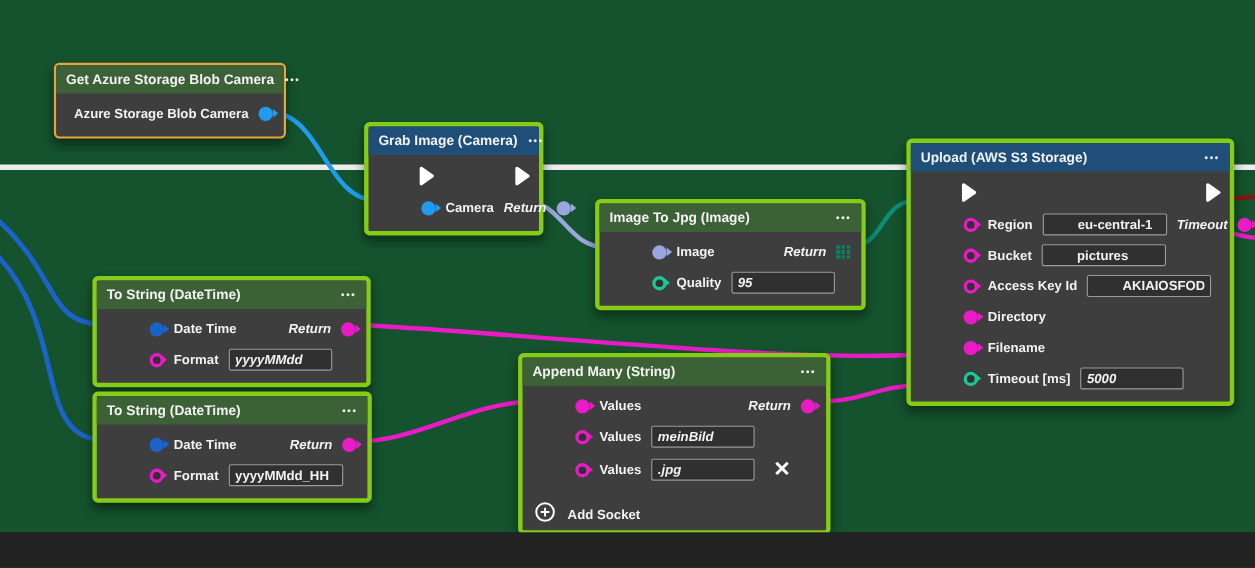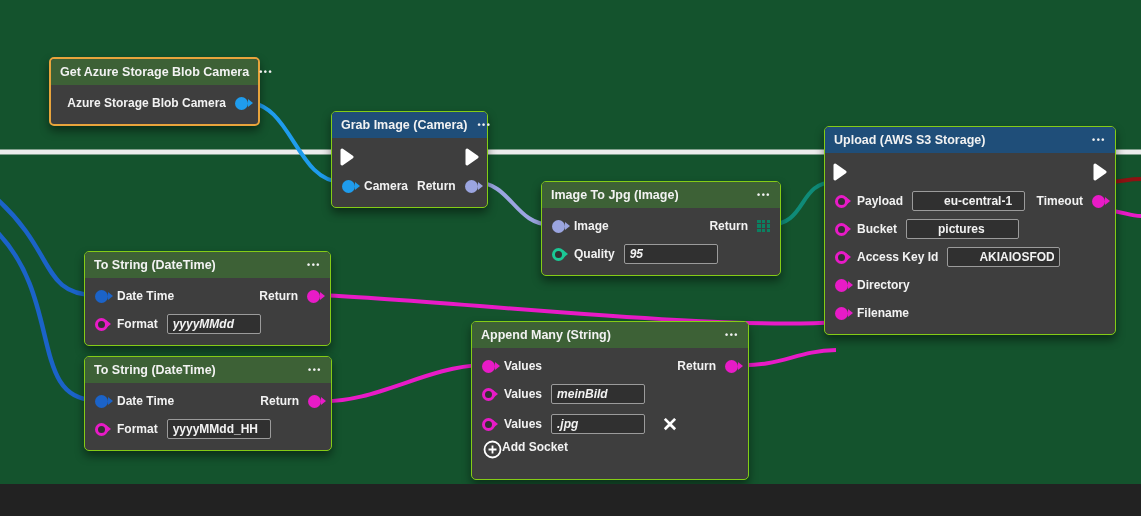--- a/index.html
+++ b/index.html
@@ -1,47 +1,47 @@
 <!DOCTYPE html>
 <html><head>
 <meta charset="utf-8">
 <style>
   html,body{margin:0;padding:0;background:#222;}
   #canvas{position:relative;width:1141px;height:484px;background:#14532d;overflow:hidden;
           font-family:"Liberation Sans",sans-serif;}
   #wires{position:absolute;left:0;top:0;z-index:1;}
-  .node{position:absolute;z-index:2;background:#3e3e3e;border:1px solid #84cc16;border-radius:5px;
+  .node{position:absolute;z-index:2;background:#3e3e3e;border:4px solid #84cc16;border-radius:5px;
         box-shadow:0 5px 10px rgba(0,0,0,.45);color:#f2f2f2;font-weight:bold;font-size:12px;}
   .node.selected{border:2px solid #e8a43c;margin:-1px 0 0 -1px;}
   .hdr{height:26px;display:flex;align-items:center;justify-content:space-between;
        padding:0 9px;border-radius:4px 4px 0 0;font-size:12.5px;white-space:nowrap;}
   .hdr-green{background:#3d6136;}
   .hdr-blue{background:#1f4e79;}
   .menu{font-size:9px;letter-spacing:1.5px;cursor:pointer;padding-left:10px;}
   .body{padding:4px 0 7px;}
-  .row{display:flex;align-items:center;height:28px;padding:0 10px;gap:9px;white-space:nowrap;}
+  .row{display:flex;align-items:center;height:28px;padding:0 10px;gap:9px;white-space:nowrap;margin-left:38px;}
   .row-exec{height:30px;justify-content:space-between;padding:0 8px;}
-  .out{margin-left:auto;display:flex;align-items:center;gap:9px;}
+  .out{margin-left:auto;display:flex;align-items:center;gap:9px;font-style:italic;}
   .end{justify-content:flex-end;}
   .pin{width:13px;height:13px;border-radius:50%;background:var(--c);position:relative;flex:none;cursor:crosshair;}
   .pin::after{content:"";position:absolute;left:13px;top:2.5px;
               border-top:4px solid transparent;border-bottom:4px solid transparent;border-left:5px solid var(--c);}
   .pin.open{width:7px;height:7px;border:3px solid var(--c);background:#313131;}
   .pin.open::after{left:8px;top:-1px;}
   .gridpin{flex:none;display:grid;grid-template-columns:repeat(3,3.5px);grid-template-rows:repeat(3,3.5px);
            gap:1.2px;cursor:crosshair;}
   .gridpin i{background:#0c8061;}
   .execpin{flex:none;cursor:crosshair;line-height:0;}
   .field{background:#303030;border:1px solid #9b9b9b;border-radius:2px;color:#f2f2f2;
          font-family:"Liberation Sans",sans-serif;font-weight:bold;font-size:12px;
          padding:1px 5px;height:16px;outline:none;overflow:hidden;}
   .w86{width:75px;padding-left:31px;}.w92{width:82px;font-style:italic;}.w100{width:92px;}
   .lbl{color:#f2f2f2;}
   .del{font-size:19px;font-weight:bold;color:#fff;cursor:pointer;margin-left:8px;line-height:1;}
-  .addrow{display:flex;align-items:flex-start;height:32px;padding:0 11px;cursor:pointer;}
+  .addrow{display:flex;align-items:flex-end;gap:11px;height:32px;padding:0 11px;cursor:pointer;}
 </style>
 </head>
 <body>
 
 <div id="canvas">
 
   <svg id="wires" width="1141" height="516">
     <defs>
       <linearGradient id="fadeR" x1="0" y1="0" x2="1" y2="0">
         <stop offset="0" stop-color="#353535" stop-opacity="0"></stop>
@@ -142,21 +142,21 @@
       <div class="row row-exec">
         <span class="execpin"><svg width="14" height="18">
               <path d="M2 2 L12 9 L2 16 Z" fill="#fff" stroke="#fff" stroke-width="3" stroke-linejoin="round"></path>
             </svg></span>
         <span class="execpin"><svg width="14" height="18">
               <path d="M2 2 L12 9 L2 16 Z" fill="#fff" stroke="#fff" stroke-width="3" stroke-linejoin="round"></path>
             </svg></span>
       </div>
       <div class="row">
         <span class="pin open" style="--c:#e81bc7"></span>
-        <span class="lbl">Payload</span>
+        <span class="lbl">Region</span>
         <input class="field w86" value="eu-central-1" style="">
         <span class="out">
           <span class="lbl">Timeout</span>
           <span class="pin" style="--c:#e81bc7"></span>
         </span>
       </div>
       <div class="row">
         <span class="pin open" style="--c:#e81bc7"></span>
         <span class="lbl">Bucket</span>
         <input class="field w86" value="pictures" style="">
@@ -166,20 +166,25 @@
         <span class="lbl">Access Key Id</span>
         <input class="field w86" value="AKIAIOSFODNN" style="">
       </div>
       <div class="row">
         <span class="pin" style="--c:#e81bc7"></span>
         <span class="lbl">Directory</span>
       </div>
       <div class="row">
         <span class="pin" style="--c:#e81bc7"></span>
         <span class="lbl">Filename</span>
+      </div>
+      <div class="row">
+        <span class="pin open" style="--c:#1bc895"></span>
+        <span class="lbl">Timeout [ms]</span>
+        <input class="field w92" value="5000" style="">
       </div>
     </div>
   </div>
 
   <div class="node" style="left:84px;top:251px;width:245px;">
     <div class="hdr hdr-green">
       <span>To String (DateTime)</span>
       <span class="menu">•••</span>
     </div>
     <div class="body">

